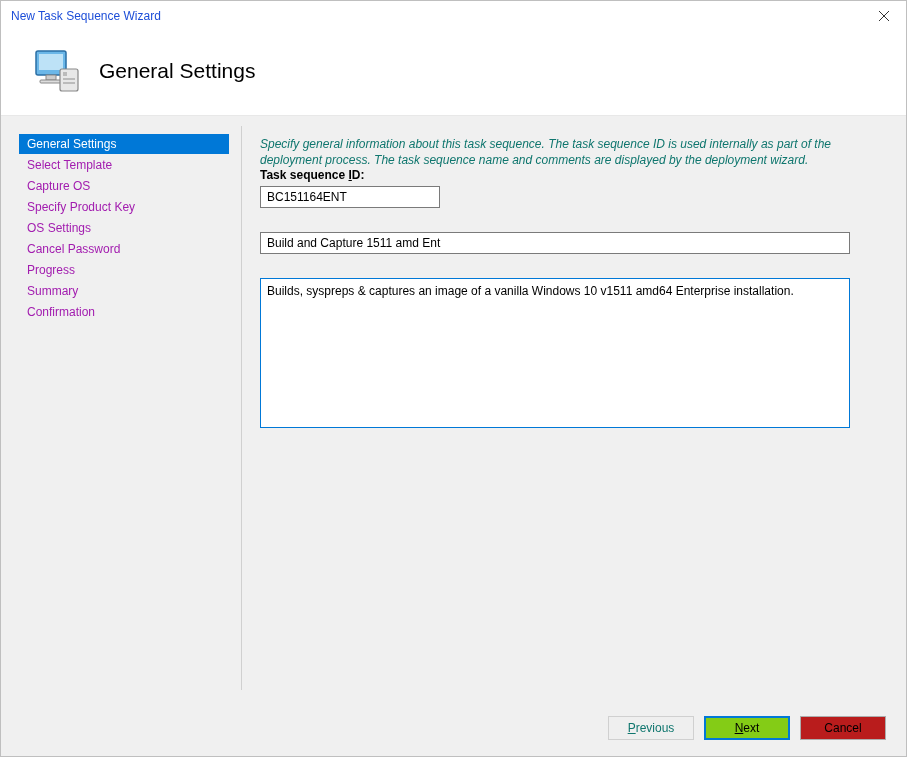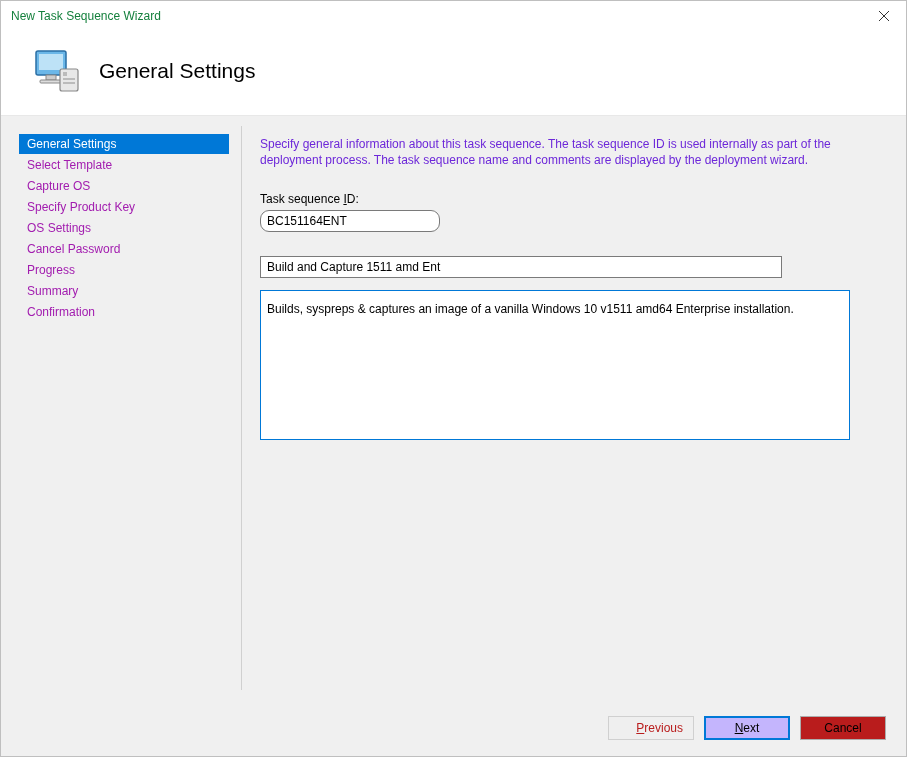--- a/index.html
+++ b/index.html
@@ -24,21 +24,21 @@
   .titlebar {
     height: 30px;
     display: flex;
     align-items: center;
     justify-content: space-between;
     padding: 0 0 0 10px;
     background: #fff;
   }
   .titlebar .title {
     font-size: 12px;
-    color: #15803d;
+    color: #1d4ed8;
   }
   .titlebar .close {
     width: 45px;
     height: 30px;
     display: flex;
     align-items: center;
     justify-content: center;
     font-size: 14px;
     color: #333;
     cursor: default;
@@ -92,45 +92,46 @@
     margin: 10px 0;
   }
 
   .content {
     flex: 1;
     padding: 20px 16px 10px 18px;
     background: #f0f0f0;
   }
   .desc {
     font-size: 12px;
-    color: #6d28d9;
+    color: #0f766e;
     line-height: 1.35;
-    margin-bottom: 24px;
+    font-style: italic;
   }
   .field-label {
     font-size: 12px;
     margin-bottom: 4px;
+    font-weight: bold;
   }
   .field-label .ul { text-decoration: underline; }
   .text-input {
     font-family: inherit;
     font-size: 12px;
     padding: 3px 6px;
     border: 1px solid #7a7a7a;
     background: #fff;
     outline: none;
   }
-  #id-input { width: 180px; display:block; margin-bottom: 24px; border-radius: 9px; }
-  #name-input { width: 522px; display:block; margin-bottom: 12px; }
+  #id-input { width: 180px; display:block; margin-bottom: 24px; }
+  #name-input { width: 590px; display:block; margin-bottom: 24px; }
   .comments {
     width: 590px;
     height: 150px;
     font-family: inherit;
     font-size: 12px;
-    padding: 10px 6px;
+    padding: 4px 6px;
     border: 1px solid #0078d7;
     background: #fff;
     resize: none;
     outline: none;
     line-height: 1.35;
   }
 
   .footer {
     height: 56px;
     background: #f0f0f0;
@@ -145,28 +146,27 @@
     height: 24px;
     font-family: inherit;
     font-size: 12px;
     background: #b91c1c;
     border: 1px solid #adadad;
     cursor: default;
     padding: 0 10px;
   }
   .btn .ul { text-decoration: underline; }
   .btn.disabled {
-    color: #b91c1c;
+    color: #0f766e;
     border-color: #d0d0d0;
     background: #efefef;
-    text-align: right;
   }
   .btn.default {
     border: 2px solid #0078d7;
-    background: #c4b5fd;
+    background: #84cc16;
   }
 </style>
 </head>
 <body>
 
 <div class="window">
 
   <div class="titlebar">
     <span class="title">New Task Sequence Wizard</span>
     <div class="close">

